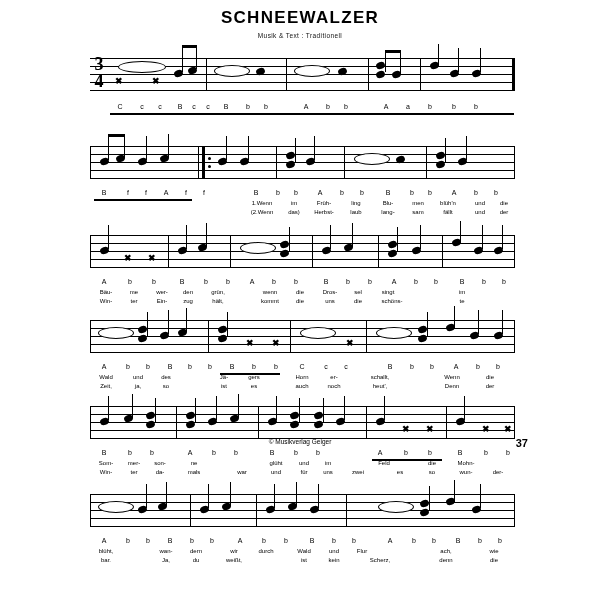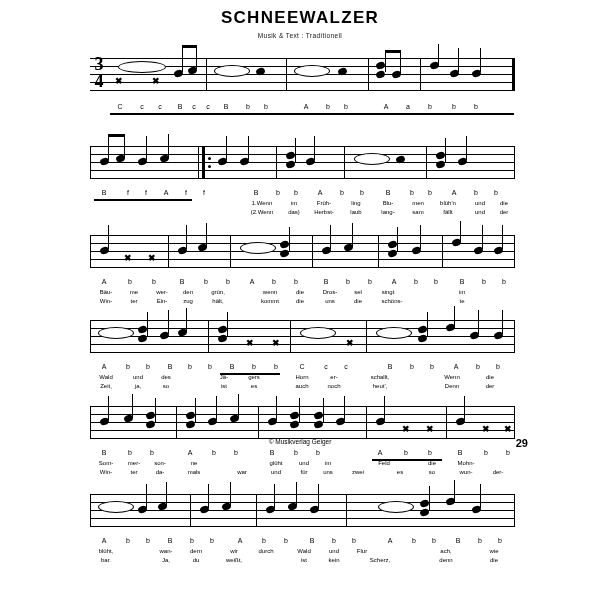--- a/index.html
+++ b/index.html
@@ -664,15 +664,15 @@
     <span style="left:106px;">du</span>
     <span style="left:144px;">weißt,</span>
     <span style="left:214px;">ist</span>
     <span style="left:244px;">kein</span>
     <span style="left:290px;">Scherz,</span>
     <span style="left:356px;">denn</span>
     <span style="left:404px;">die</span>
   </div>
 
   <div class="footer">© Musikverlag Geiger</div>
-  <div class="pagenum">29</div>
+  <div class="pagenum">37</div>
 
 </div>
 
 </body></html>

